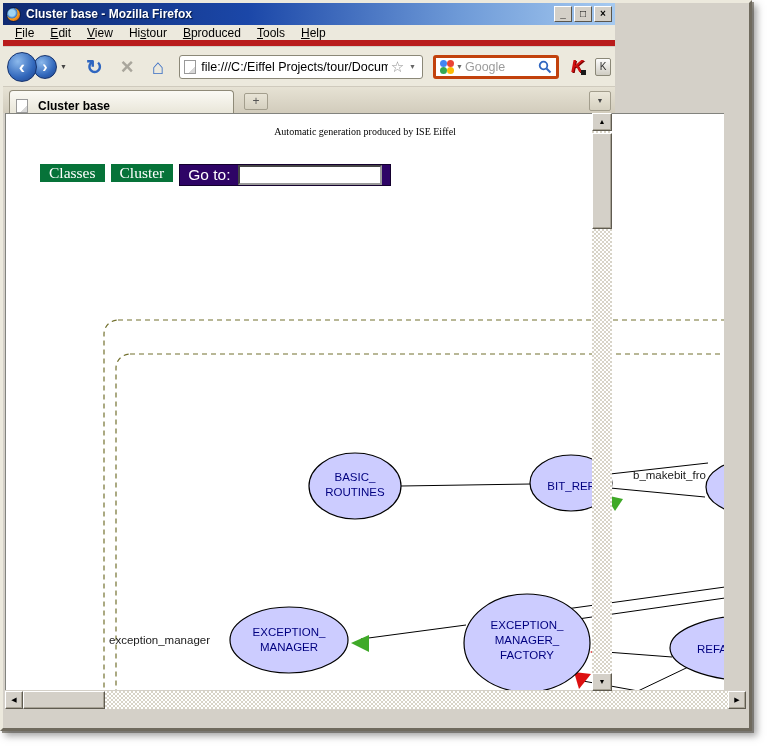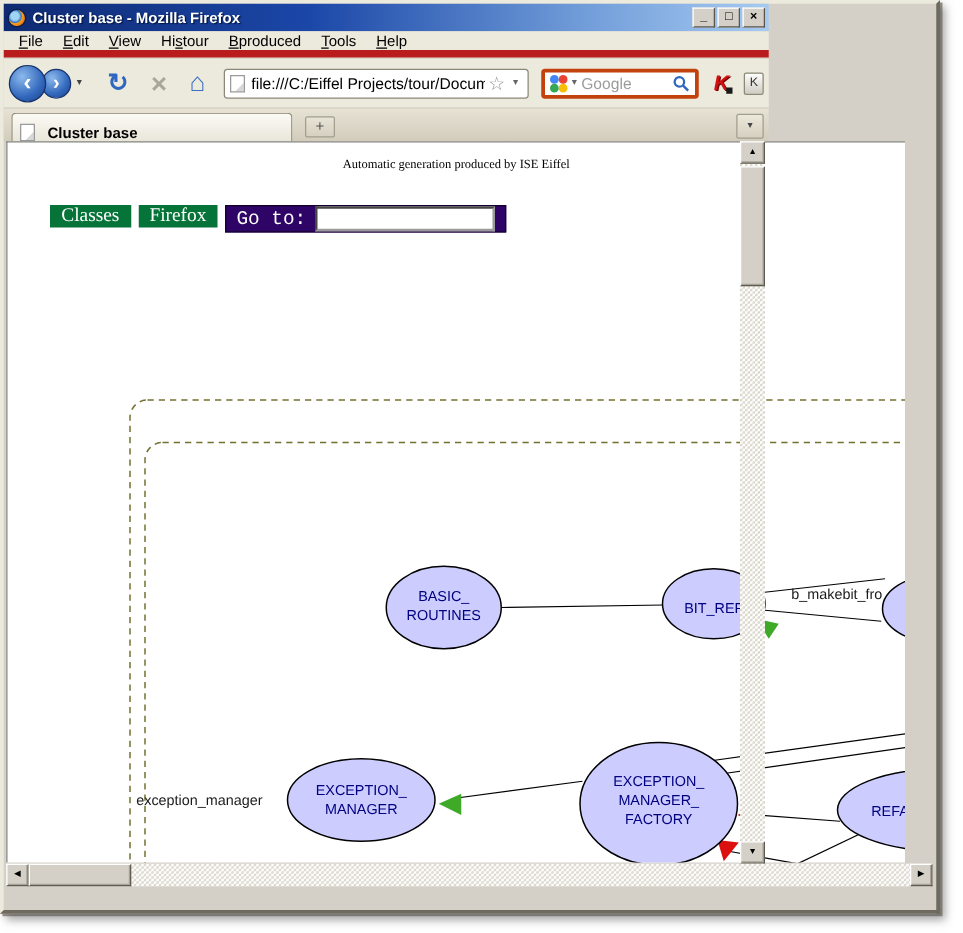--- a/index.html
+++ b/index.html
@@ -84,21 +84,21 @@
 
   
   .content{ position:absolute; left:2px; top:110px; width:719px; height:577px; background:#fff;
     border-top:1px solid #82837e; border-left:1px solid #82837e; overflow:hidden;}
   .heading{ position:absolute; top:12px; left:0; width:100%; text-align:center;
     font-family:"Liberation Serif",serif; font-size:10px; color:#000;}
   .btnrow{ position:absolute; top:50px; left:4px; display:flex; gap:6px; align-items:flex-start; height:29px;margin-left:30px;}
   .navbtn{ background:#067339; color:#fff; font-family:"Liberation Serif",serif; font-size:15.5px;
     display:flex; align-items:center; padding:0 9px; border:none; cursor:pointer;}
   .gotobox{ background:#2E0466; color:#fff; display:flex; align-items:center; padding:0 8px; gap:7px; border:1px solid #14002e;}
-  .goto-label{ font-family:Liberation Mono, monospace; font-size:15.5px; }
+  .goto-label{ font-family:Liberation Sans, sans-serif; font-size:15.5px; }
   .goto-input{ width:144px; height:20px; border:2px inset #9a9a9a; background:#fff; font-size:12px; font-family:"Liberation Sans",sans-serif; outline:none;}
 
   .diagram{ position:absolute; left:0; top:0; width:719px; height:577px; }
   .node-text{ font-family:"Liberation Sans",sans-serif; font-size:11.5px; fill:#000080; }
   .edge-text{ font-family:"Liberation Sans",sans-serif; font-size:11.5px; fill:#1a1a1a; }
 
   
   .check-track{ background-color:#fff;
     background-image:linear-gradient(45deg,#d8d4c8 25%,transparent 25%,transparent 75%,#d8d4c8 75%),
                      linear-gradient(45deg,#d8d4c8 25%,transparent 25%,transparent 75%,#d8d4c8 75%);
@@ -239,21 +239,21 @@
       <text class="node-text" x="706" y="539" text-anchor="middle">REFA</text>
 
       <text class="edge-text" x="103" y="530">exception_manager</text>
       <text class="edge-text" x="627" y="365">b_makebit_fro</text>
     </svg>
 
     <div class="heading">Automatic generation produced by ISE Eiffel</div>
 
     <div class="btnrow">
       <button class="navbtn">Classes</button>
-      <button class="navbtn">Firefox</button>
+      <button class="navbtn">Cluster</button>
       <span class="gotobox">
         <span class="goto-label">Go to:</span>
         <input class="goto-input" style="">
       </span>
     </div>
   </div>
 
   <div class="vscroll check-track">
     <span class="sb-btn v-up">▲</span>
     <span class="sb-thumb v-thumb"></span>

